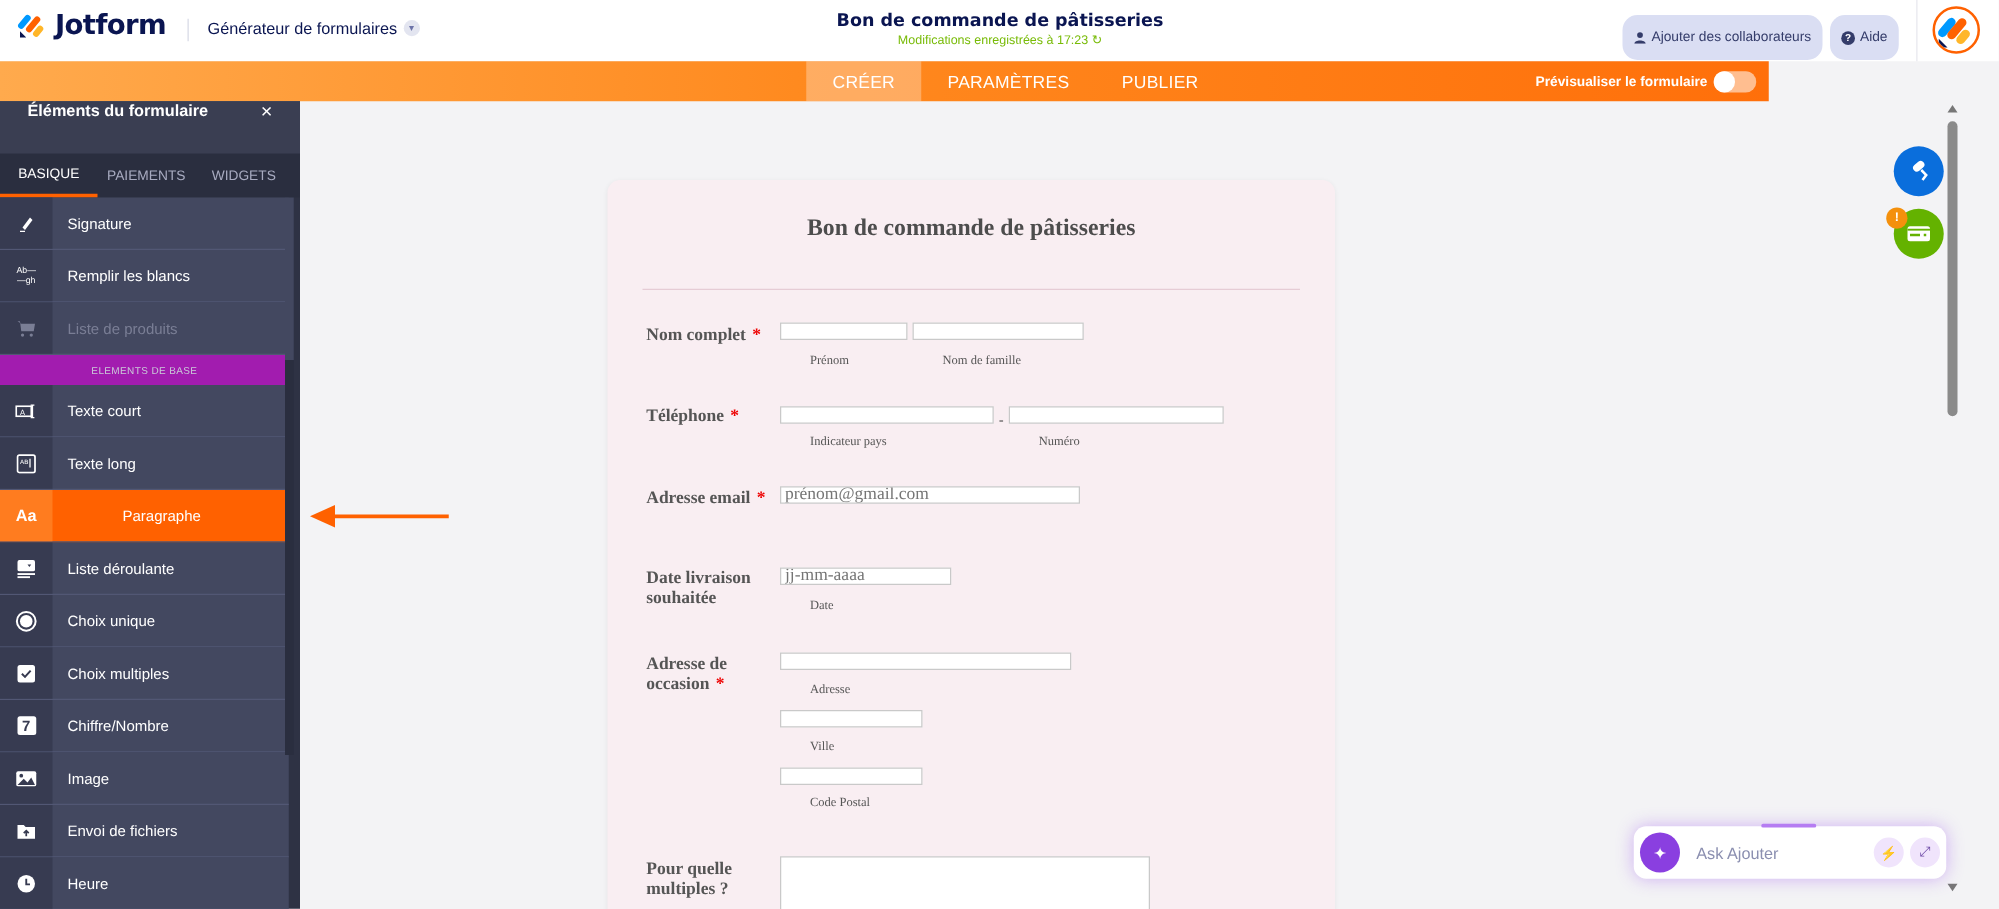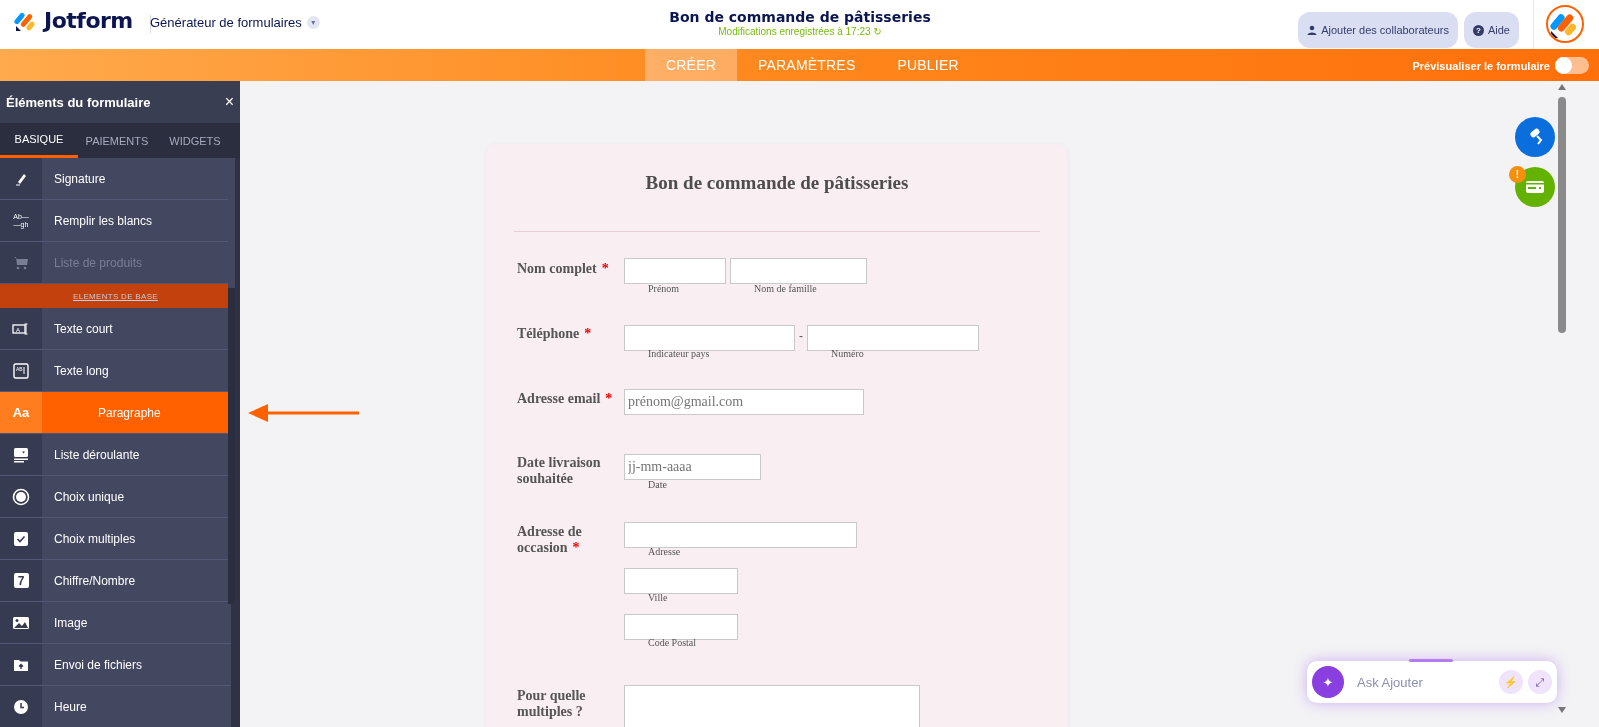--- a/index.html
+++ b/index.html
@@ -1,72 +1,72 @@
 <!DOCTYPE html>
 <html><head>
 <meta charset="utf-8">
 <style>
   * { box-sizing: border-box; margin: 0; padding: 0; }
   html, body { width: 1599px; height: 727px; overflow: hidden; background: #f3f3f5; font-family: "Liberation Sans", sans-serif; }
 
   
   .topbar { position: absolute; left: 0; top: 0; width: 1599px; height: 49px; background: #fff; }
-  .logo { position: absolute; left: 14px; top: 8px; display: flex; align-items: center; }
+  .logo { position: absolute; left: 14px; top: 8px; display: flex; }
   .logo-mark { width: 24px; height: 24px; position: relative; }
   .logo-text { font-family: "DejaVu Sans", sans-serif; font-weight: bold; font-size: 22px; color: #0a1551; margin-left: 6px; letter-spacing: -0.5px; }
   .hdr-sep { position: absolute; left: 150px; top: 15px; width: 1px; height: 18px; background: #d8dae6; }
-  .builder-menu { position: absolute; left: 150px; top: 15px; display: flex; align-items: center; font-size: 13px; color: #0a1551; cursor: pointer; }
+  .builder-menu { position: absolute; left: 166px; top: 15px; display: flex; align-items: center; font-size: 13px; color: #0a1551; cursor: pointer; }
   .chev-circle { width: 13px; height: 13px; border-radius: 50%; background: #e3e5f0; margin-left: 5px; display: inline-flex; align-items: center; justify-content: center; font-size: 8px; color: #6c73a8; }
   .title-block { position: absolute; left: 600px; top: 9px; width: 400px; text-align: center; }
   .form-name { font-family: "DejaVu Sans", sans-serif; font-weight: bold; font-size: 14px; color: #0a1551; }
   .save-status { font-size: 10px; color: #78bb07; margin-top: 1px; }
   .hdr-right { position: absolute; right: 80px; top: 12px; display: flex; gap: 6px; }
   .pill-btn { height: 36px; border-radius: 12px; background: #dadef3; color: #343c6a; font-size: 11px; display: flex; align-items: center; padding: 0 9px; cursor: pointer; }
   .pill-btn .ic { font-size: 10px; margin-right: 4px; color: #343c6a; }
   .help-ic { width: 11px; height: 11px; border-radius: 50%; background: #343c6a; color: #fff; font-size: 8px; font-weight: bold; display: inline-flex; align-items: center; justify-content: center; margin-right: 4px; }
   .hdr-vsep { position: absolute; left: 1533px; top: 0; width: 1px; height: 49px; background: #e8e8ee; }
   .avatar { position: absolute; left: 1546px; top: 5px; width: 38px; height: 38px; border-radius: 50%; border: 2px solid #ff6100; background: #fff; overflow: hidden; }
 
   
-  .navbar { position: absolute; left: 0; top: 49px; width: 1599px; height: 32px; background: linear-gradient(90deg, #ffaa4d 0%, #ff8a1f 45%, #ff6f0a 100%); }
+  .navbar { position: absolute; left: 0; top: 49px; width: 1415px; height: 32px; background: linear-gradient(90deg, #ffaa4d 0%, #ff8a1f 45%, #ff6f0a 100%); }
   .nav-tabs { position: absolute; left: 645px; top: 0; display: flex; height: 32px; }
   .nav-tab { color: #fff; font-size: 14px; height: 32px; display: flex; align-items: center; padding: 0 21px; cursor: pointer; letter-spacing: 0.2px; }
   .nav-tab.active { background: rgba(255,255,255,0.3); }
   .preview { position: absolute; right: 10px; top: 8px; display: flex; align-items: center; color: #fff; font-size: 11px; font-weight: bold; }
   .toggle { width: 34px; height: 17px; border-radius: 9px; background: rgba(255,255,255,0.55); margin-left: 5px; position: relative; }
   .toggle .knob { position: absolute; left: 0; top: 0; width: 17px; height: 17px; border-radius: 50%; background: #fff; }
 
   
   .sidebar { position: absolute; left: 0; top: 81px; width: 240px; height: 646px; background: #2e3244; }
-  .sb-header { height: 42px; display: flex; align-items: center; justify-content: space-between; padding: 0 6px; color: #fff; font-weight: bold; font-size: 13px; background: #3a3e52; }
+  .sb-header { height: 42px; display: flex; justify-content: space-between; padding: 0 22px; color: #fff; font-weight: bold; font-size: 13px; background: #3a3e52; }
   .sb-close { font-size: 16px; color: #fff; cursor: pointer; font-weight: normal; }
   .sb-tabs { height: 35px; display: flex; background: #2a2e3f; }
   .sb-tab { flex: 0 0 auto; height: 35px; display: flex; align-items: center; justify-content: center; font-size: 11px; color: #a8abc0; cursor: pointer; }
   .sb-tab.active { color: #fff; border-bottom: 3px solid #ff6100; }
   .sb-list { position: absolute; top: 77px; left: 0; width: 231px; }
   .sb-item { height: 42px; display: flex; align-items: stretch; border-bottom: 1px solid #525774; background: #434860; cursor: pointer; }
   .sb-item .sb-ic { width: 42px; background: #373b51; display: flex; align-items: center; justify-content: center; color: #fff; }
   .sb-item .sb-label { display: flex; align-items: center; padding-left: 12px; color: #fff; font-size: 12px; }
   .sb-item.disabled .sb-label, .sb-item.disabled .sb-ic { color: #7a7e95; }
   .sb-item.active { background: #ff6100; gap: 44px; }
   .sb-item.active .sb-ic { background: #ff7c1f; font-weight: bold; font-size: 13px; }
-  .sb-section { height: 24px; background: #c2410c; color: #c9cbd8; font-size: 8px; display: flex; align-items: center; justify-content: center; letter-spacing: 0.3px; text-decoration: underline; }
+  .sb-section { height: 24px; background: #a21caf; color: #c9cbd8; font-size: 8px; display: flex; align-items: center; justify-content: center; letter-spacing: 0.3px; }
   .sb-scroll { position: absolute; left: 228px; top: 77px; width: 7px; height: 446px; background: #2a2e3f; }
   .sb-scroll-track { position: absolute; left: 228px; top: 77px; width: 7px; height: 130px; background: #434860; }
 
   
   .anno-arrow { position: absolute; left: 248px; top: 403px; width: 112px; height: 20px; }
 
   
   .form-card { position: absolute; left: 486px; top: 144px; width: 582px; height: 600px; background: #f9eef2; border-radius: 10px; box-shadow: 0 1px 4px rgba(0,0,0,0.06); }
   .form-title { position: absolute; left: 0; top: 28px; width: 582px; text-align: center; font-family: "Liberation Serif", serif; font-weight: bold; font-size: 19px; color: #4d4d4d; }
   .form-divider { position: absolute; left: 28px; top: 87px; width: 526px; height: 1px; background: #e6ccd5; }
   .q-label { position: absolute; font-family: "Liberation Serif", serif; font-weight: bold; font-size: 14px; color: #555; line-height: 16px; }
   .req { color: #e00; margin-left: 5px; }
-  .f-input { position: absolute; height: 26px; background: #fff; border: 1px solid #c9c9c9; font-family: "Liberation Serif", serif; font-size: 14px; color: #999; padding: 2px 3px; }
+  .f-input { position: absolute; height: 14px; background: #fff; border: 1px solid #c9c9c9; font-family: "Liberation Serif", serif; font-size: 14px; color: #999; padding: 2px 3px; }
   .f-sub { position: absolute; font-family: "Liberation Serif", serif; font-size: 10px; color: #555; margin-left: 24px; }
   .dash { position: absolute; font-size: 12px; color: #555; }
 
   
   .fab { position: absolute; width: 40px; height: 40px; border-radius: 50%; display: flex; align-items: center; justify-content: center; cursor: pointer; }
   .fab-blue { left: 1515px; top: 117px; background: #0a6edc; }
   .fab-green { left: 1515px; top: 167px; background: #64b200; }
   .fab-badge { position: absolute; left: 1509px; top: 166px; width: 17px; height: 17px; border-radius: 50%; background: #f4900c; color: #fff; font-size: 10px; font-weight: bold; display: flex; align-items: center; justify-content: center; }
   .vscroll { position: absolute; left: 1556px; top: 82px; width: 12px; height: 645px; background: #f3f3f5; }
   .vscroll .up { position: absolute; left: 2px; top: 2px; width: 0; height: 0; border-left: 4px solid transparent; border-right: 4px solid transparent; border-bottom: 6px solid #777; }

